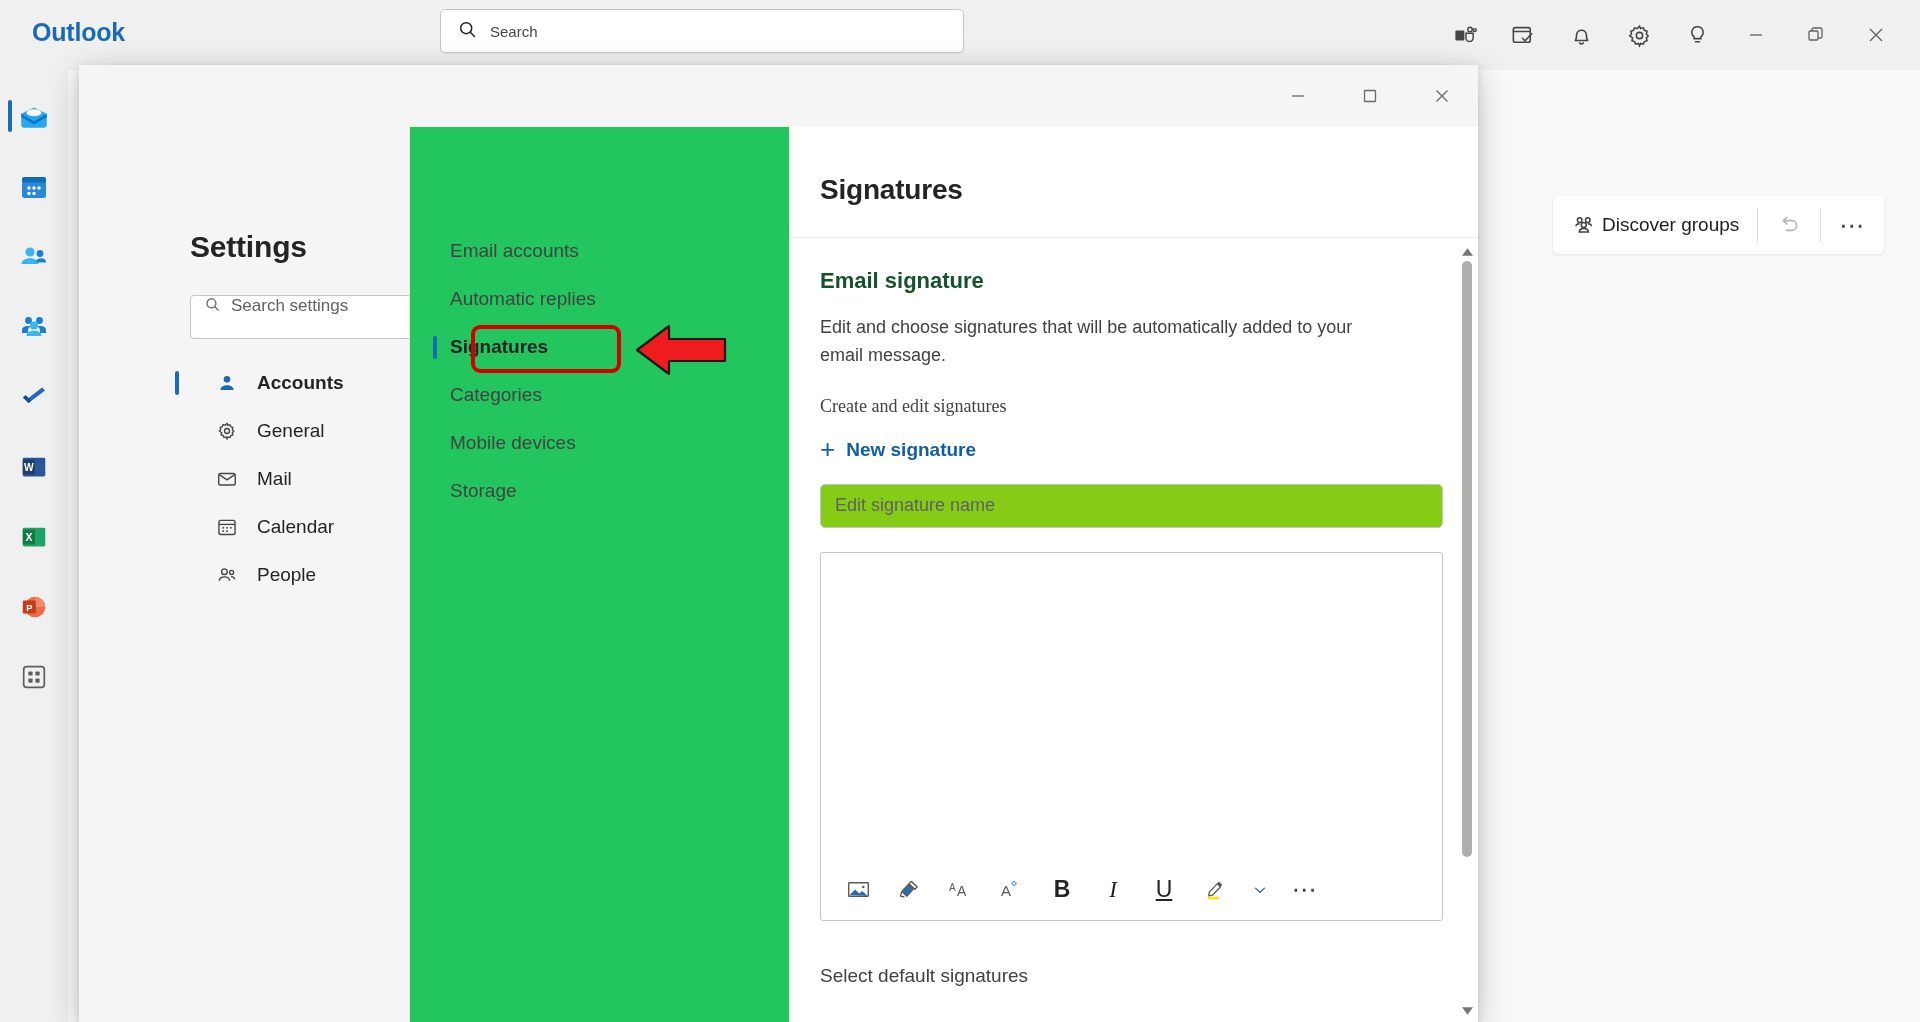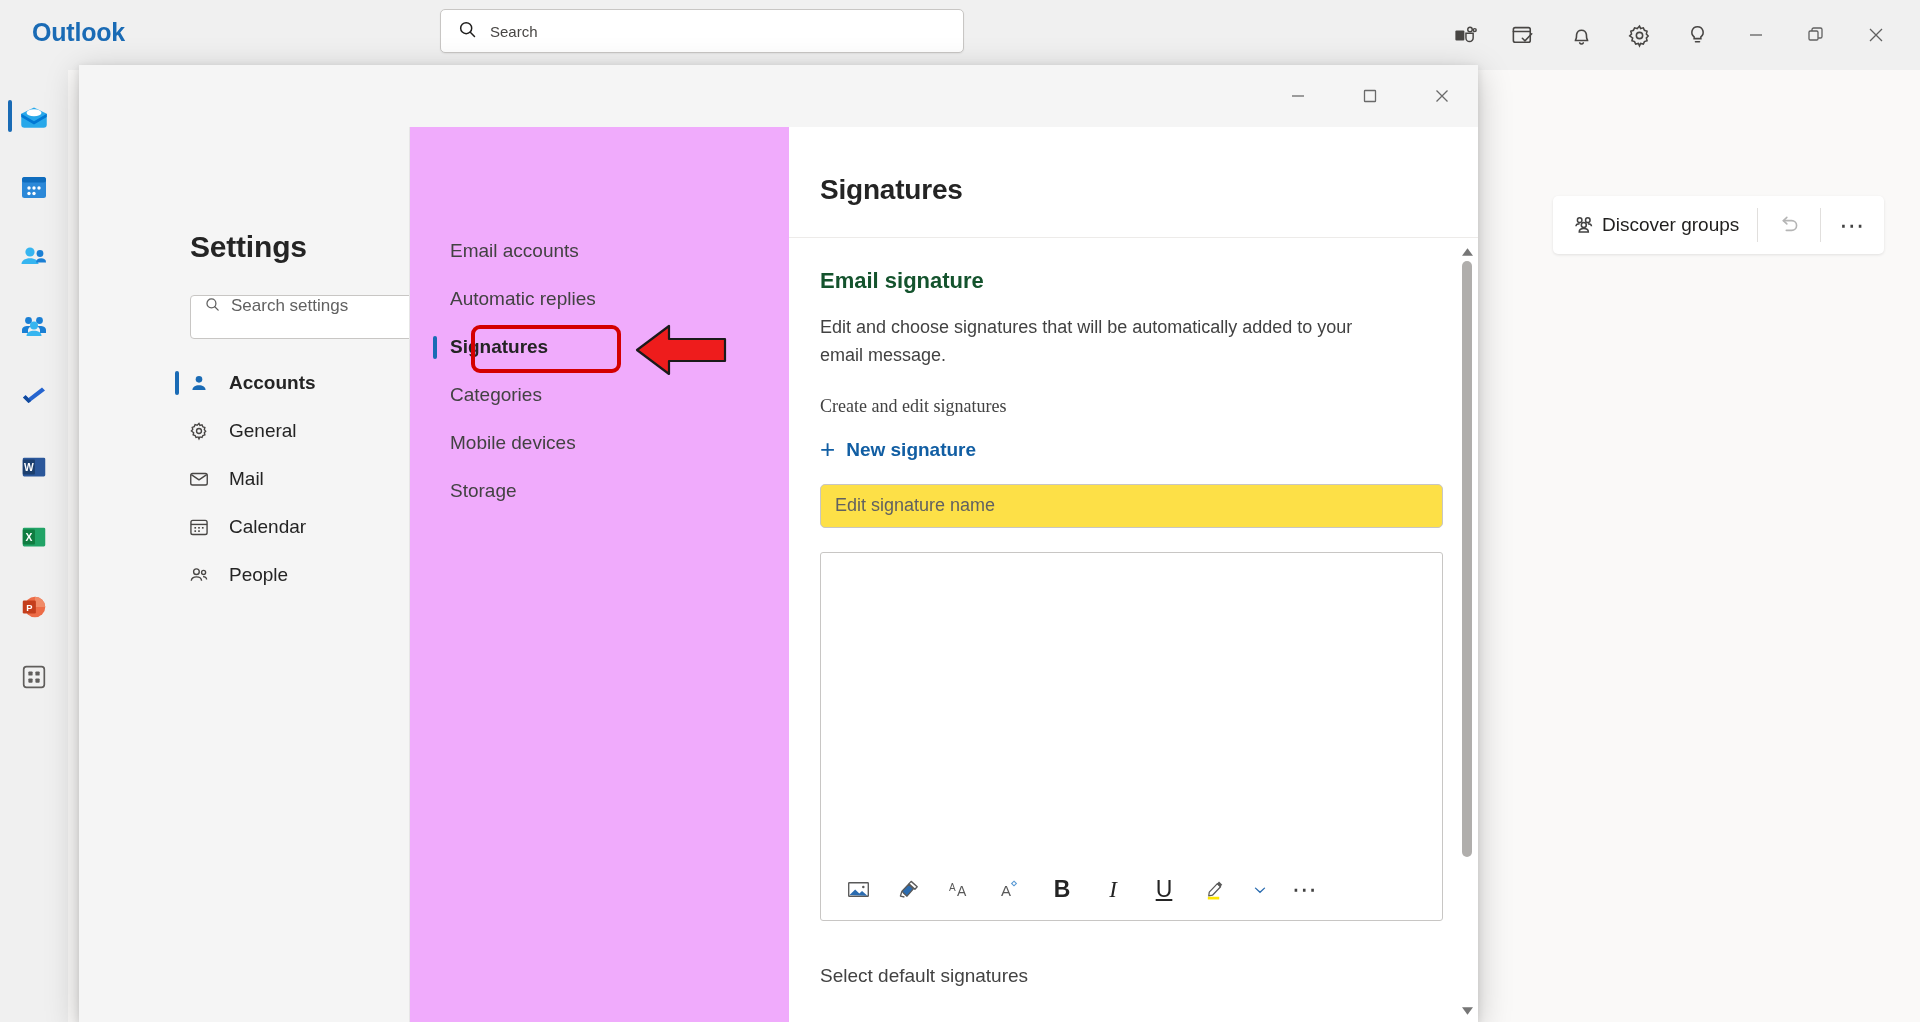--- a/index.html
+++ b/index.html
@@ -104,35 +104,35 @@
   .settings-search {
     position: absolute; left: 111px; top: 168px;
     width: 272px; height: 44px;
     background: #fff; border: 1px solid #c8c6c4; border-radius: 4px;
     display: flex; align-items: flex-start; gap: 10px; padding: 0 13px;
   }
   .settings-search .ph { color: #616161; font-size: 17px; }
   .nav-list { position: absolute; left: 96px; top: 232px; width: 270px; }
   .nav-item {
     position: relative; height: 48px;
-    display: flex; align-items: center; gap: 18px; padding-left: 12px;
+    display: flex; align-items: center; gap: 18px; padding-left: 40px;
     font-size: 19px; color: #242424;
   }
   .nav-item.active { font-weight: 700; }
   .nav-item.active::before {
     content: ""; position: absolute; left: 0px; top: 12px;
     width: 4px; height: 24px; background: #1a6bb5; border-radius: 2px;
   }
   .nav-ico { width: 24px; display: flex; align-items: center; justify-content: center; color: #484644; }
   .nav-item.active .nav-ico { color: #1a6bb5; }
 
   
   .dlg-cats {
     position: absolute; left: 330px; top: 62px; width: 380px; height: 895px;
-    background: #f0abfc; border-left: 1px solid #e6e6e6; text-align: center;
+    background: #22c55e; border-left: 1px solid #e6e6e6; text-align: center;
   }
   .cat-list { position: absolute; left: 18px; top: 100px; width: 340px; }
   .cat-item {
     position: relative; height: 48px;
     display: flex; align-items: center; padding-left: 22px;
     font-size: 19px; color: #424242;
   }
   .cat-item.active { font-weight: 700; color: #242424; }
   .cat-item.active::before {
     content: ""; position: absolute; left: 5px; top: 13px;
@@ -174,21 +174,21 @@
   .sec-sub {
     margin: 26px 0 0 0; font-size: 18px; color: #424242; font-family: Liberation Serif, serif;
   }
   .new-sig {
     margin-top: 21px; display: inline-flex; align-items: center; gap: 11px;
     color: #115ea3; font-size: 19px; font-weight: 600;
   }
   .new-sig .plus { font-size: 26px; font-weight: 400; line-height: 1; margin-top: -2px; }
   .sig-name-input {
     margin-top: 22px; width: 623px; height: 44px;
-    background: #fde047; border: 1px solid #c8c6c4; border-radius: 5px;
+    background: #84cc16; border: 1px solid #c8c6c4; border-radius: 5px;
     display: flex; align-items: center; padding: 0 14px;
   }
   .sig-name-input .ph { color: #616161; font-size: 18px; }
   .editor {
     margin-top: 24px; width: 623px; height: 369px;
     border: 1px solid #c8c6c4; border-radius: 3px; background: #fff;
     position: relative;
   }
   .editor-canvas { position: absolute; left: 0; top: 0; right: 0; bottom: 60px; }
   .editor-toolbar {

